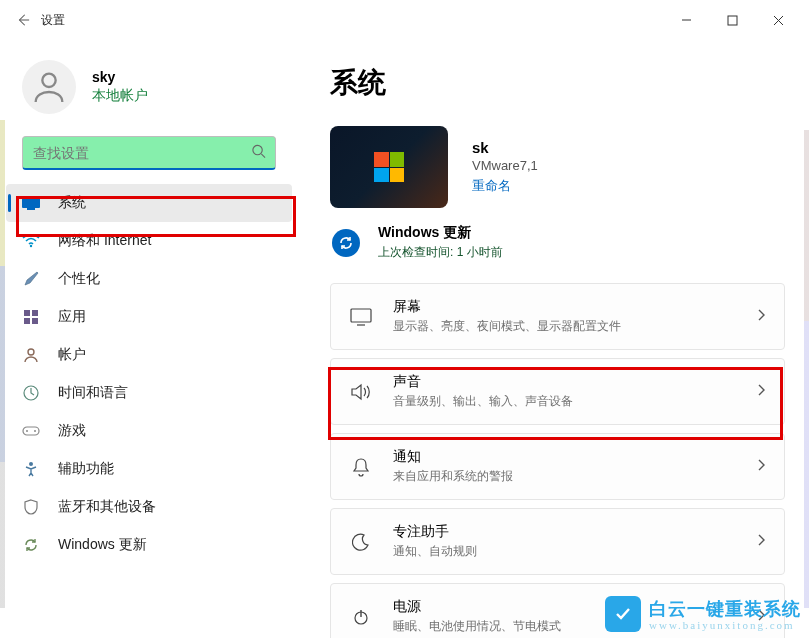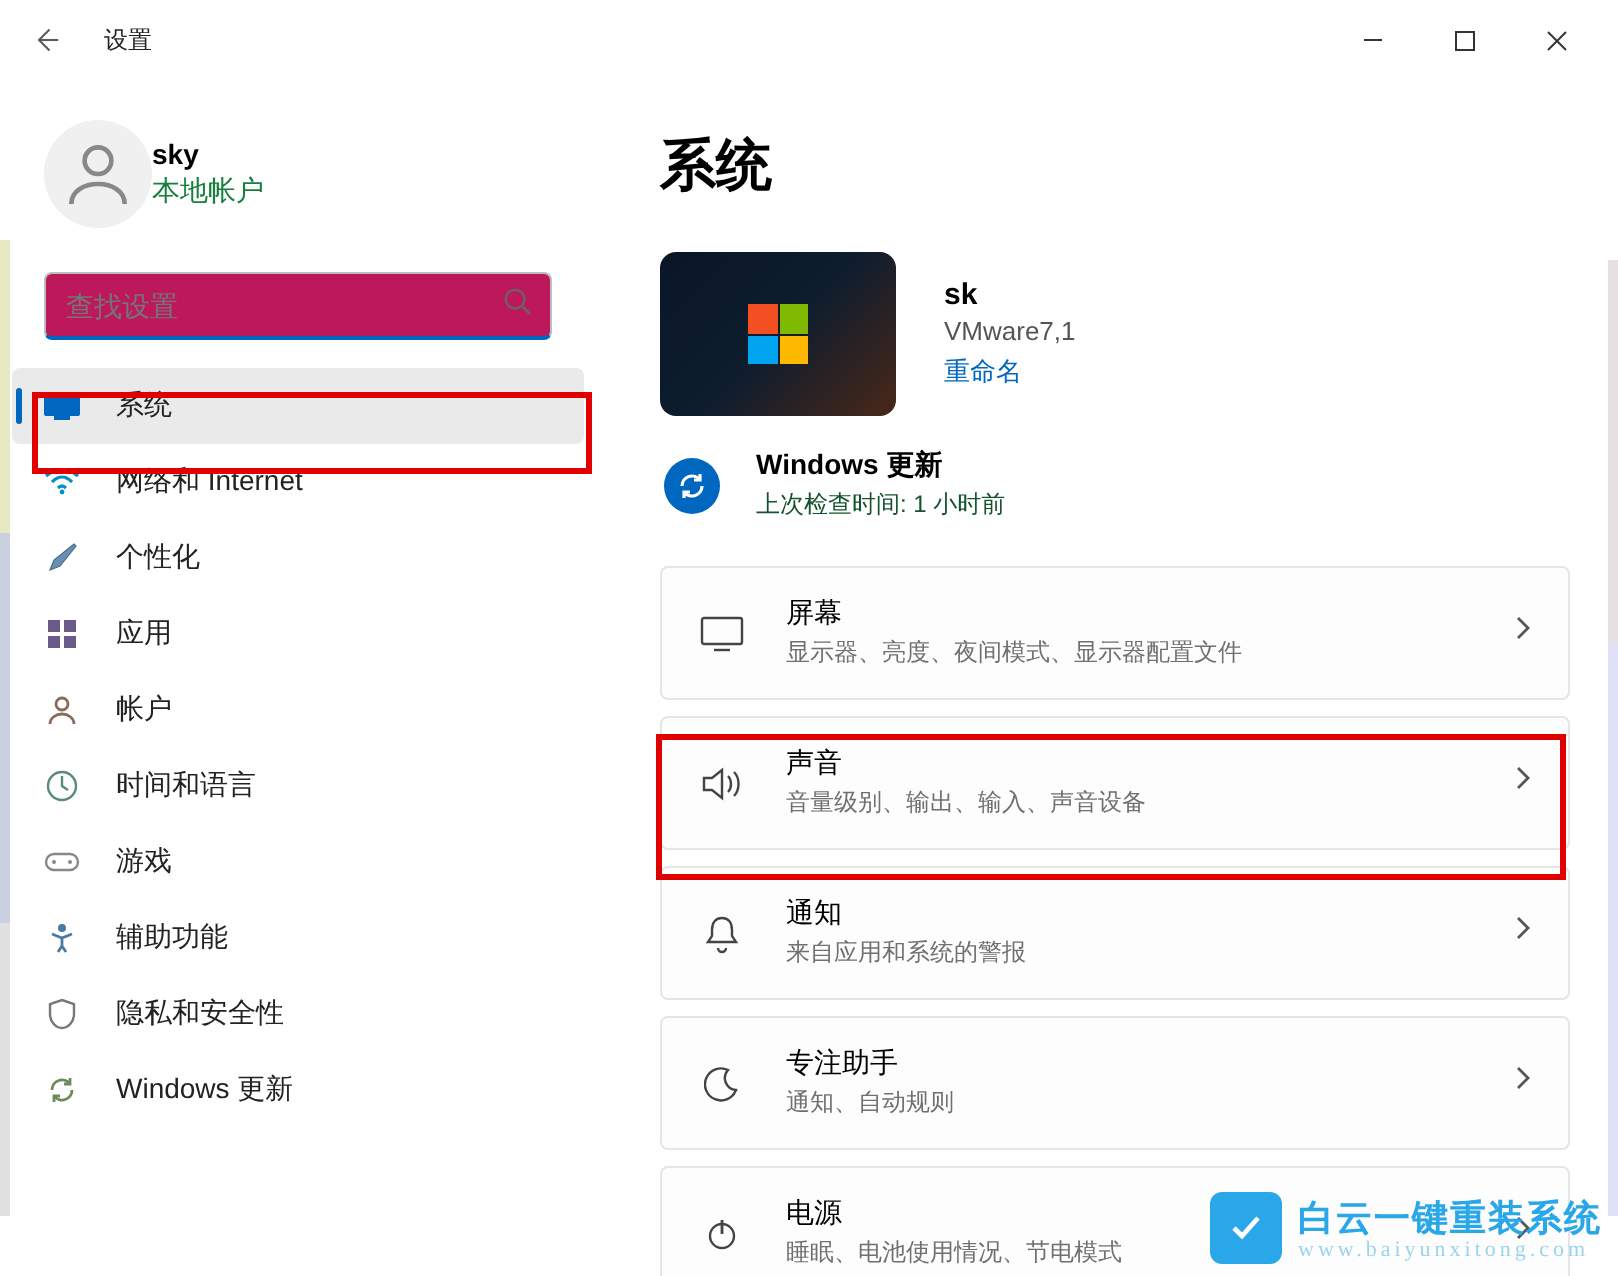--- a/index.html
+++ b/index.html
@@ -1,35 +1,35 @@
 <!DOCTYPE html>
 <html><head>
 <meta charset="utf-8">
 <style>
 * { margin: 0; padding: 0; box-sizing: border-box; font-family: "Segoe UI", "Microsoft YaHei", sans-serif; }
 body { background: #fff; width: 809px; height: 638px; overflow: hidden; position: relative; }
 
 .titlebar { height: 40px; display: flex; align-items: center; padding: 0 8px; }
 .back-btn { width: 30px; height: 30px; display: flex; align-items: center; justify-content: center; color: #5a5a5a; cursor: pointer; }
-.titlebar-title { font-size: 12px; margin-left: 14px; color: #222; }
+.titlebar-title { font-size: 12px; margin-left: 3px; color: #222; }
 .win-controls { margin-left: auto; display: flex; }
 .win-btn { width: 46px; height: 30px; display: flex; align-items: center; justify-content: center; }
 .win-btn svg { stroke: #333; }
 
 .content { display: flex; height: calc(100% - 40px); }
 
 .sidebar { width: 298px; padding: 12px 0 0 0; display: flex; flex-direction: column; }
 
-.user-block { display: flex; align-items: center; padding: 8px 22px 18px 22px; }
+.user-block { display: flex; align-items: center; padding: 8px 22px 18px 22px; gap: 16px; }
 .avatar { width: 54px; height: 54px; border-radius: 50%; background: #f0f0f0; display: flex; align-items: center; justify-content: center; }
 .user-name { font-size: 14px; font-weight: 600; }
 .user-sub { font-size: 14px; color: #15803d; margin-top: 2px; }
 
 .search-wrap { margin: 4px 22px 14px 22px; position: relative; }
-.search-input { width: 100%; height: 34px; border: 1px solid #bdbdbd; border-bottom: 2px solid #0067c0; border-radius: 4px; padding: 0 34px 0 10px; font-size: 14px; background: #be185d; outline: none; }
+.search-input { width: 100%; height: 34px; border: 1px solid #bdbdbd; border-bottom: 2px solid #0067c0; border-radius: 4px; padding: 0 34px 0 10px; font-size: 14px; background: #86efac; outline: none; }
 .search-icon-wrap { position: absolute; right: 10px; top: 50%; transform: translateY(-50%); color: #666; }
 
 .nav { display: flex; flex-direction: column; padding: 0 6px; }
 .nav-item { display: flex; align-items: center; height: 38px; padding: 0 16px; border-radius: 4px; font-size: 14px; color: #222; cursor: pointer; gap: 18px; }
 .nav-item.active { background: #eaeaea; position: relative; }
 .nav-item.active::before { content: ""; position: absolute; left: 2px; top: 10px; bottom: 10px; width: 3px; background: #0067c0; border-radius: 2px; }
 .nav-icon { width: 18px; height: 18px; display: flex; align-items: center; justify-content: center; flex-shrink: 0; }
 
 .main { flex: 1; padding: 24px 24px 0 32px; overflow-y: auto; }
 .page-title { font-size: 28px; font-weight: 600; margin-bottom: 24px; }
@@ -196,21 +196,21 @@
             </svg>
           </span>
         <span>辅助功能</span>
       </div>
       <div class="nav-item">
         <span class="nav-icon">
             <svg width="14" height="16" viewBox="0 0 14 16">
               <path d="M7 1 L13 3 V8 C13 12 10 15 7 15 C4 15 1 12 1 8 V3 Z" fill="none" stroke="#777" stroke-width="1.2"></path>
             </svg>
           </span>
-        <span>隐私和安全性</span>
+        <span>蓝牙和其他设备</span>
       </div>
       <div class="nav-item">
         <span class="nav-icon">
             <svg width="16" height="16" viewBox="0 0 16 16">
               <path d="M3 8a5 5 0 0 1 9-3M13 8a5 5 0 0 1-9 3" fill="none" stroke="#6a8a5a" stroke-width="1.4"></path>
               <path d="M12 2v3h-3M4 14v-3h3" fill="none" stroke="#6a8a5a" stroke-width="1.4"></path>
             </svg>
           </span>
         <span>Windows 更新</span>
       </div>

